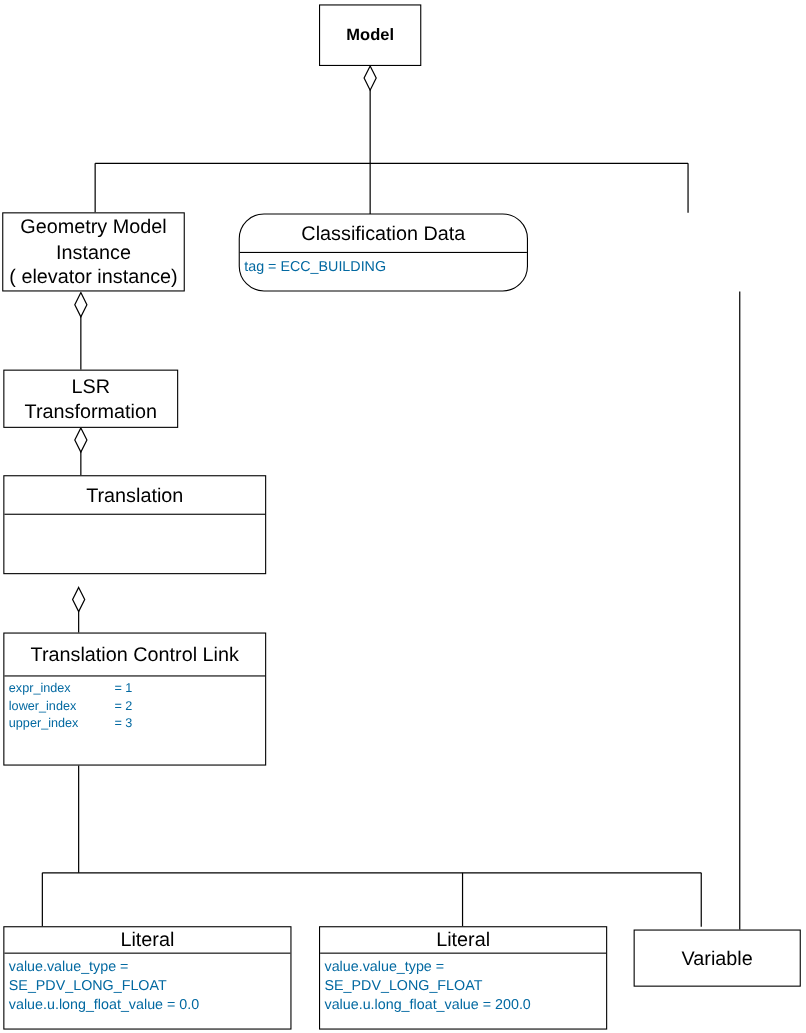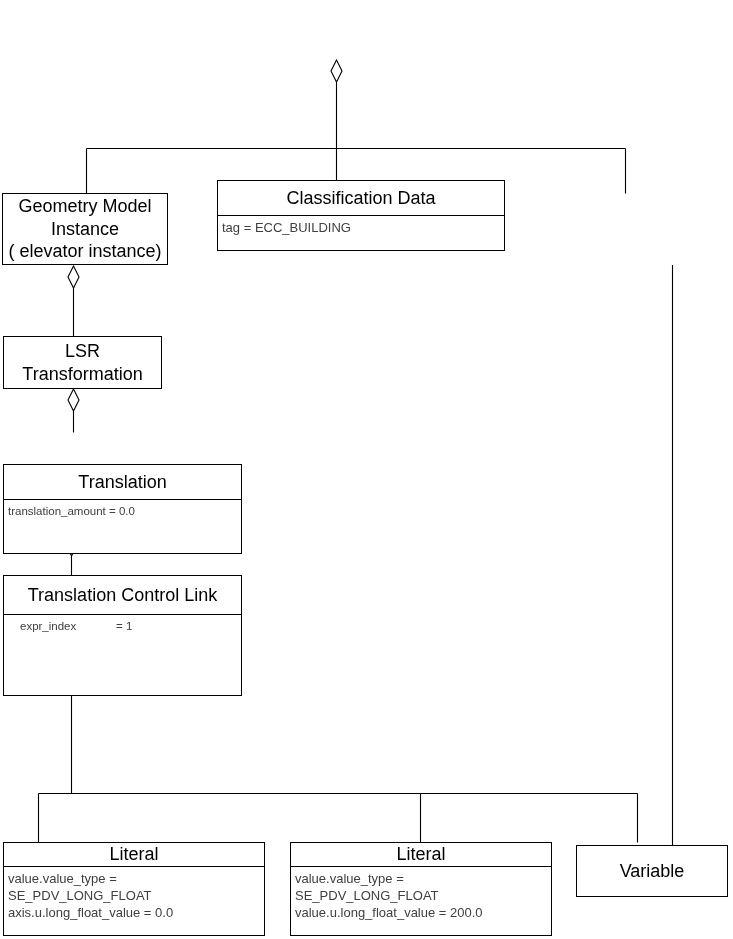--- a/index.html
+++ b/index.html
@@ -51,41 +51,40 @@
     font-size: 15px;
   }
   .node-title.has-sep {
     border-bottom: 1px solid #000000;
   }
   .node-attrs {
     box-sizing: border-box;
     flex: 1 1 auto;
     padding: 4px 4px 2px 4px;
     font-size: 11.5px;
-    color: #404040;
+    color: #0369a1;
     line-height: 1.38;
   }
   .node-attrs.big {
     font-size: 13px;
     padding-top: 3px;
     line-height: 1.32;
   }
   .attr-row {
     display: block;
     white-space: pre;
   }
   .attr-row .attr-name {
     display: inline-block;
   }
   .attr-row .attr-val {
     display: inline-block;
   }
   .attr-cols .attr-name {
     width: 96px;
-    margin-left: 12px;
   }
 </style>
 </head>
 <body>
 
 <div id="diagram-root">
 
   <svg id="connector-layer" viewBox="0 0 733 939" width="733" height="939">
     <g fill="none" stroke="#000000" stroke-width="1.1" shape-rendering="geometricPrecision">
 
@@ -110,59 +109,63 @@
       <path d="M672.5 265 L672.5 845.5"></path>
 
       <polygon points="336.5,60 342,71 336.5,82 331,71" fill="#ffffff"></polygon>
       <polygon points="73.5,266 79,277 73.5,288 68,277" fill="#ffffff"></polygon>
       <polygon points="73.5,389 79,400 73.5,411 68,400" fill="#ffffff"></polygon>
       <polygon points="71.5,534 77,545 71.5,556 66,545" fill="#ffffff"></polygon>
       <polygon points="71.5,673 77,684 71.5,695 66,684" fill="#ffffff"></polygon>
     </g>
   </svg>
 
+  <div class="uml-node" style="left:290px; top:4px; width:93px; height:56px;">
+    <div class="node-title bold" style="height:100%;">Model</div>
+  </div>
 
   <div class="uml-node" style="left:2px; top:193px; width:166px; height:72px;">
     <div class="node-title" style="height:100%;">Geometry Model
 Instance
 ( elevator instance)</div>
   </div>
 
-  <div class="uml-node" style="left:217px; top:180px; width:288px; height:71px;">
+  <div class="uml-node" style="left:217px; top:194px; width:263px; height:71px;border-radius:23px;">
     <div class="node-title has-sep" style="height:35px;">Classification Data</div>
     <div class="node-attrs big">
       <span class="attr-row"><span class="attr-name">tag = ECC_BUILDING</span></span>
     </div>
   </div>
 
 
   <div class="uml-node" style="left:3px; top:336px; width:159px; height:53px;justify-content:center;">
     <div class="node-title" style="height:100%;">LSR Transformation</div>
   </div>
 
-  <div class="uml-node" style="left:3px; top:432px; width:239px; height:90px;margin-top:32px;">
+  <div class="uml-node" style="left:3px; top:432px; width:239px; height:90px;">
     <div class="node-title has-sep" style="height:35px;">Translation</div>
     <div class="node-attrs">
-      <span class="attr-row"><span class="attr-name">translation_amount = 0.0</span></span>
     </div>
   </div>
 
   <div class="uml-node" style="left:3px; top:575px; width:239px; height:121px;">
     <div class="node-title has-sep" style="height:39px;">Translation Control Link</div>
     <div class="node-attrs attr-cols">
       <span class="attr-row"><span class="attr-name">expr_index</span><span class="attr-val">= 1</span></span>
+      <span class="attr-row"><span class="attr-name">lower_index</span><span class="attr-val">= 2</span></span>
+      <span class="attr-row"><span class="attr-name">upper_index</span><span class="attr-val">= 3</span></span>
     </div>
   </div>
 
   <div class="uml-node" style="left:3px; top:842px; width:262px; height:94px;">
     <div class="node-title has-sep" style="height:24px;">Literal</div>
     <div class="node-attrs big">
       <span class="attr-row"><span class="attr-name">value.value_type =</span></span>
       <span class="attr-row"><span class="attr-name">SE_PDV_LONG_FLOAT</span></span>
-      <span class="attr-row"><span class="attr-name">axis.u.long_float_value = 0.0</span></span>
+      <span class="attr-row"><span class="attr-name">value.u.long_float_value = 0.0</span></span>
     </div>
   </div>
 
   <div class="uml-node" style="left:290px; top:842px; width:262px; height:94px;">
     <div class="node-title has-sep" style="height:24px;">Literal</div>
     <div class="node-attrs big">
       <span class="attr-row"><span class="attr-name">value.value_type =</span></span>
       <span class="attr-row"><span class="attr-name">SE_PDV_LONG_FLOAT</span></span>
       <span class="attr-row"><span class="attr-name">value.u.long_float_value = 200.0</span></span>
     </div>

